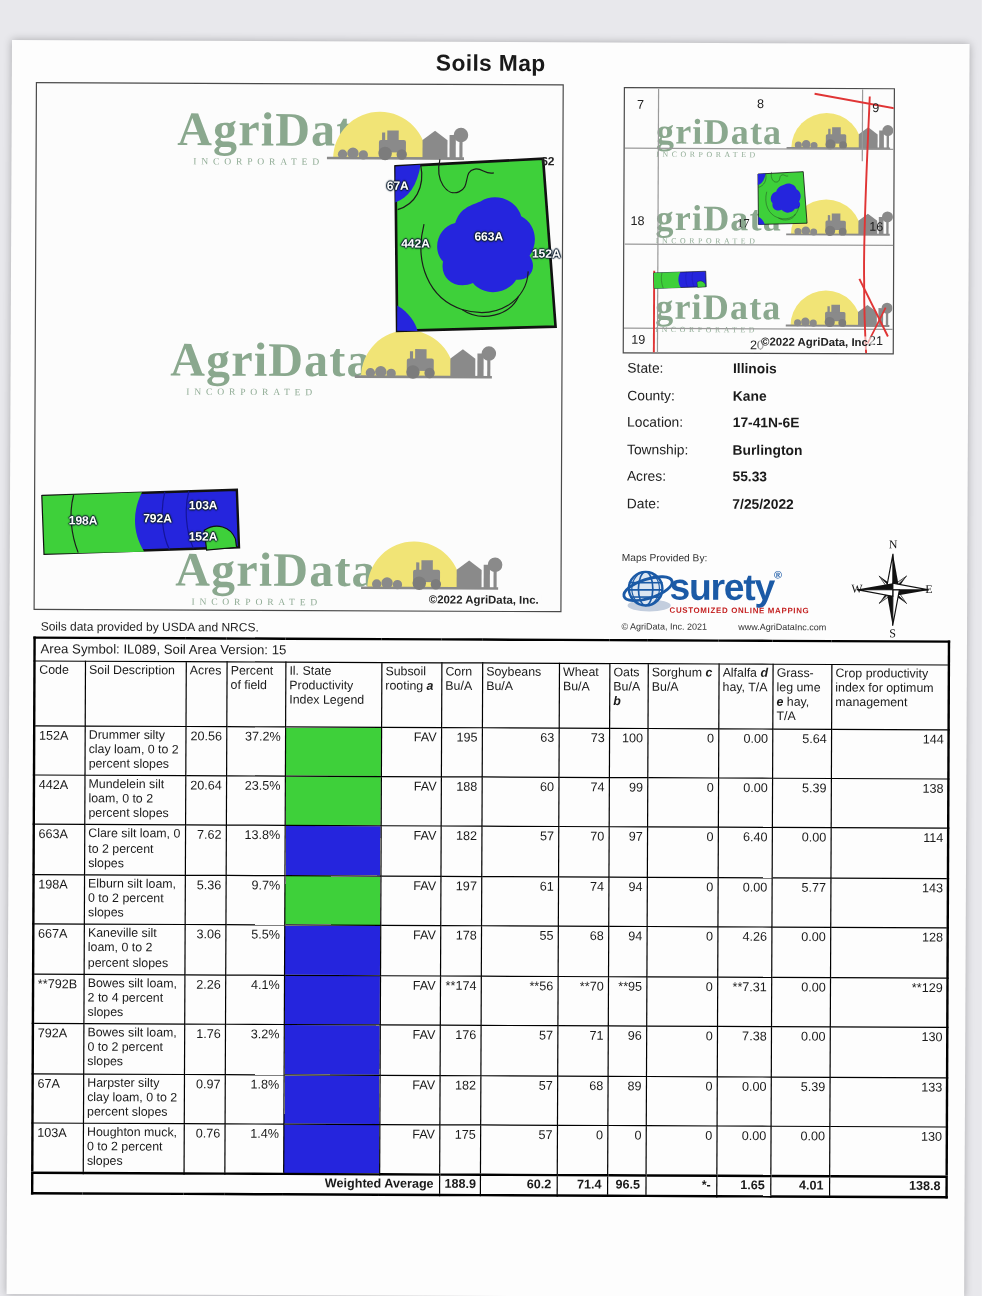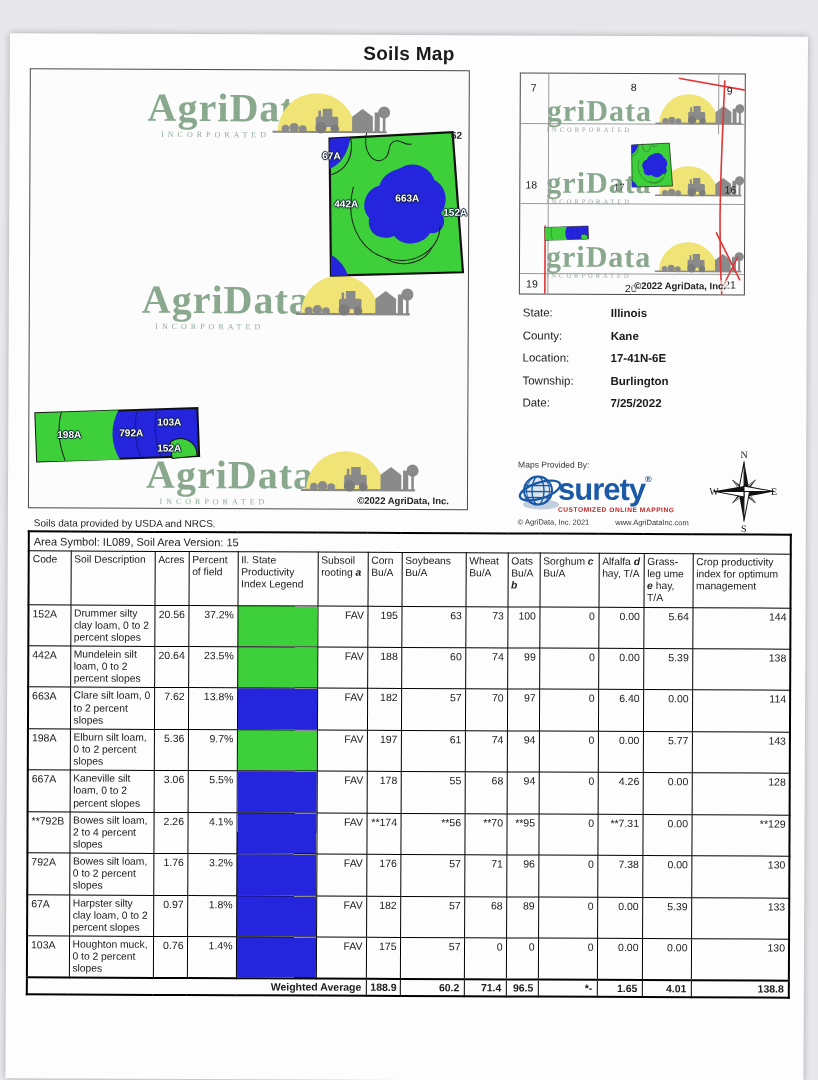--- a/index.html
+++ b/index.html
@@ -25,21 +25,21 @@
   .map-label { position:absolute; transform:translate(-50%,-50%); font-size:10px; font-weight:bold; color:#fff;
                text-shadow:-1px 0 1px #123,1px 0 1px #123,0 -1px 1px #123,0 1px 1px #123; white-space:nowrap; }
   .map-label.dark { color:#222; text-shadow:none; }
   .sec-label { position:absolute; transform:translate(-50%,-50%); font-size:10.5px; color:#222; }
   .map-copy { position:absolute; right:16px; bottom:3px; font-size:9.5px; color:#222; background:rgba(252,252,252,.6); padding:0 2px;font-weight:bold; }
 
   svg.layer { position:absolute; left:0; top:0; }
 
   
   #info { position:absolute; left:514px; top:266px; width:240px; }
-  .info-row { display:flex; height:22.5px; align-items:center; }
+  .info-row { display:flex; height:22.5px; align-items:flex-start; }
   .info-label { width:88px; font-size:11.5px; color:#222; }
   .info-value { font-size:11.5px; font-weight:bold; }
 
   
   #provider { position:absolute; left:510px; top:424px; width:214px; }
   .prov-head { font-size:8.5px; color:#333; margin-bottom:2px; }
   .prov-row { display:flex; align-items:center; }
   .brand-wrap { margin-left:-6px; }
   .brand { font-size:31px; font-weight:bold; color:#1b5aa6; letter-spacing:-1px; line-height:1; }
   .brand sup { font-size:9px; vertical-align:18px; letter-spacing:0; }
@@ -263,20 +263,24 @@
       </div>
         <div class="info-row">
         <span class="info-label">Location:</span>
         <span class="info-value">17-41N-6E</span>
       </div>
         <div class="info-row">
         <span class="info-label">Township:</span>
         <span class="info-value">Burlington</span>
       </div>
         <div class="info-row">
+        <span class="info-label">Acres:</span>
+        <span class="info-value">55.33</span>
+      </div>
+        <div class="info-row">
         <span class="info-label">Date:</span>
         <span class="info-value">7/25/2022</span>
       </div>
       </div>
   </div>
 
   <div id="provider">
     <div class="prov-head">Maps Provided By:</div>
     <div class="prov-row">
       <svg width="46" height="42">

